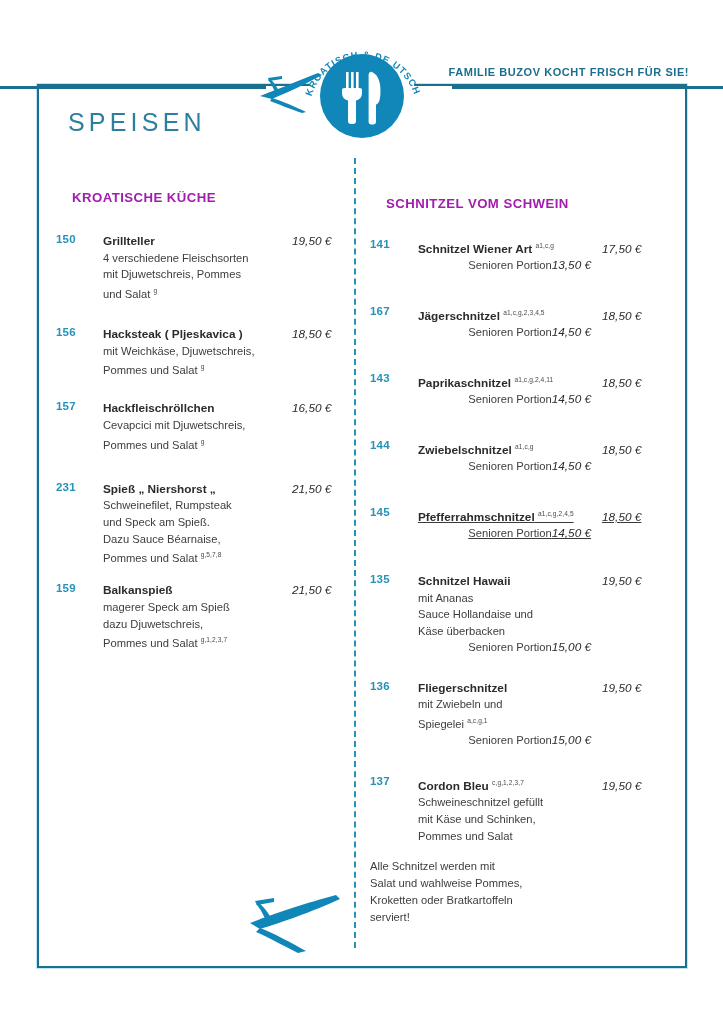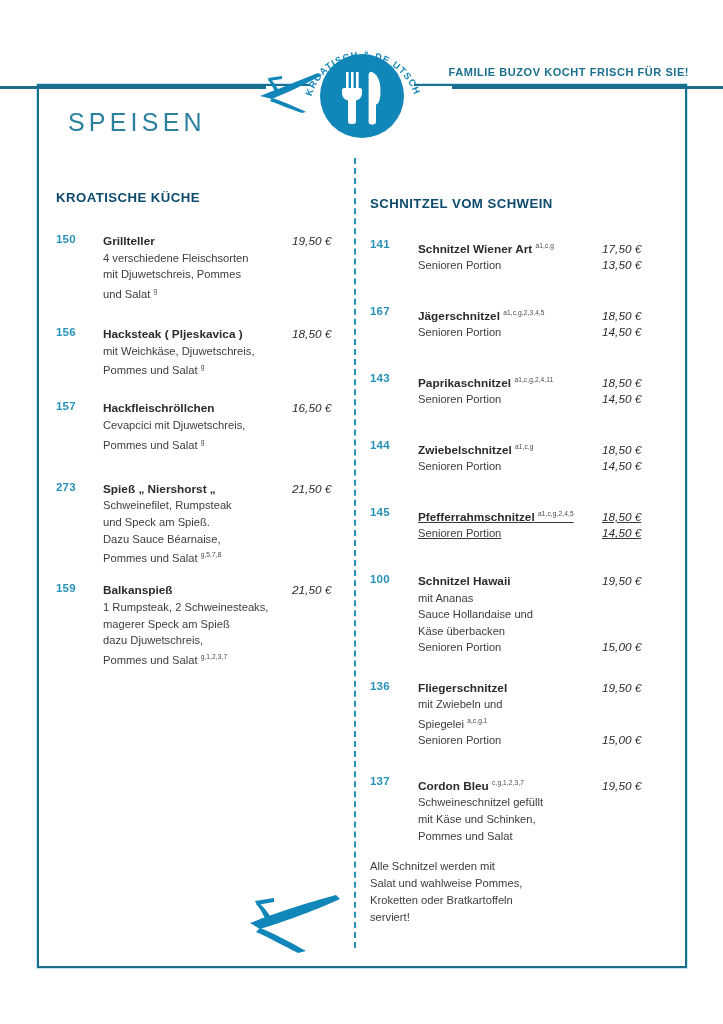--- a/index.html
+++ b/index.html
@@ -142,22 +142,22 @@
     top: 158px;
     width: 0;
     height: 790px;
     border-left: 2px dashed #2792b8;
   }
 
   .section-title {
     font-size: 13.2px;
     font-weight: bold;
     letter-spacing: 0.45px;
-    color: #0c4a6e;
-    margin: 0 0 28px 0;
+    color: #a21caf;
+    margin: 0 0 28px 16px;
   }
   .col-right .section-title { margin-bottom: 27px; }
 
   
   .item {
     position: relative;
     margin-bottom: 14px;
   }
   .item .num {
     position: absolute;
@@ -206,21 +206,21 @@
   .sup {
     font-size: 6.6px;
     vertical-align: super;
     letter-spacing: 0.1px;
     font-weight: normal;
     color: #4a4a4a;
   }
   .senior-row {
     display: flex;
     align-items: baseline;
-    justify-content: space-between;
+    justify-content: center;
   }
   .senior-label {
     font-size: 11.2px;
     color: #3d3d3d;
     line-height: 16.6px;
   }
 
   
   .col-right .price { min-width: 58px; }
 
@@ -322,41 +322,40 @@
         <div class="row">
           <span class="name">Hackfleischröllchen</span>
           <span class="price">16,50 €</span>
         </div>
         <div class="desc">Cevapcici mit Djuwetschreis,</div>
         <div class="desc"><span>Pommes und Salat</span> <span class="sup">g</span></div>
       </div>
     </div>
 
     <div class="item" style="margin-bottom:16px;">
-      <div class="num">273</div>
+      <div class="num">231</div>
       <div class="body">
         <div class="row">
           <span class="name">Spieß „ Niershorst „</span>
           <span class="price">21,50 €</span>
         </div>
         <div class="desc">Schweinefilet, Rumpsteak</div>
         <div class="desc">und Speck am Spieß.</div>
         <div class="desc">Dazu Sauce Béarnaise,</div>
         <div class="desc"><span>Pommes und Salat</span> <span class="sup">g,5,7,8</span></div>
       </div>
     </div>
 
     <div class="item">
       <div class="num">159</div>
       <div class="body">
         <div class="row">
           <span class="name">Balkanspieß</span>
           <span class="price">21,50 €</span>
         </div>
-        <div class="desc">1 Rumpsteak, 2 Schweinesteaks,</div>
         <div class="desc">magerer Speck am Spieß</div>
         <div class="desc">dazu Djuwetschreis,</div>
         <div class="desc"><span>Pommes und Salat</span> <span class="sup">g,1,2,3,7</span></div>
       </div>
     </div>
   </div>
 
   <div class="col-right">
     <div class="section-title">SCHNITZEL VOM SCHWEIN</div>
 
@@ -424,21 +423,21 @@
           <span class="price">18,50 €</span>
         </div>
         <div class="senior-row">
           <span class="senior-label">Senioren Portion</span>
           <span class="price">14,50 €</span>
         </div>
       </div>
     </div>
 
     <div class="item" style="margin-bottom:24px;">
-      <div class="num">100</div>
+      <div class="num">135</div>
       <div class="body">
         <div class="row">
           <span class="name">Schnitzel Hawaii</span>
           <span class="price">19,50 €</span>
         </div>
         <div class="desc">mit Ananas</div>
         <div class="desc">Sauce Hollandaise und</div>
         <div class="desc">Käse überbacken</div>
         <div class="senior-row">
           <span class="senior-label">Senioren Portion</span>

